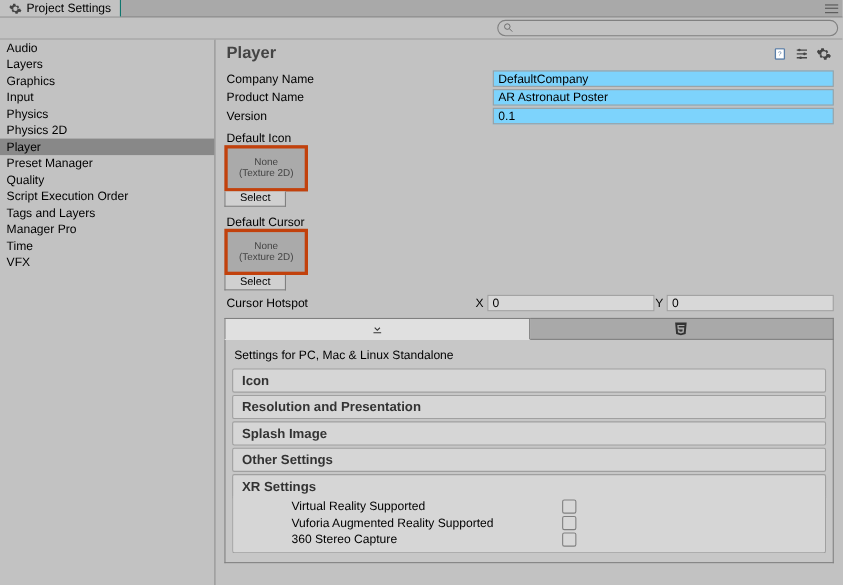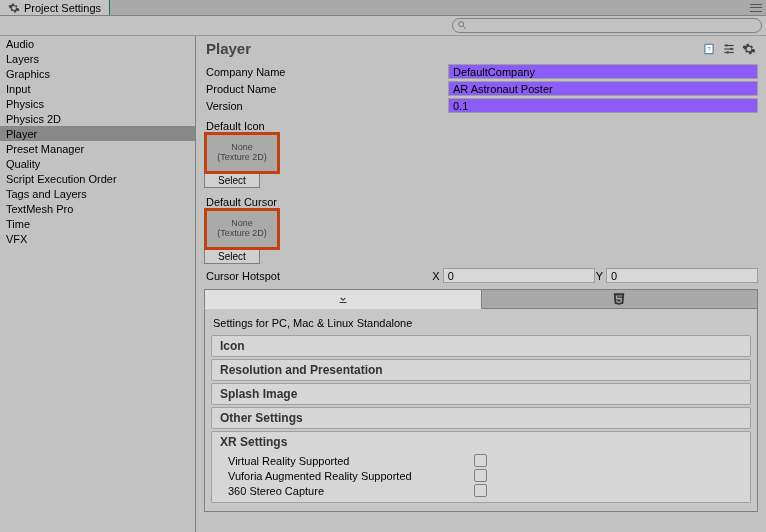--- a/index.html
+++ b/index.html
@@ -29,21 +29,21 @@
   
   .content-header { display: flex; align-items: center; padding: 4px 10px 6px 10px; }
   .content-title { font-size: 15px; font-weight: bold; color: #444; }
   .header-icons { margin-left: auto; display: flex; gap: 6px; align-items: center; }
   .hicon { width: 14px; height: 14px; display: flex; align-items: center; justify-content: center; cursor: pointer; }
   
   .form-area { padding: 0 8px 0 8px; }
   .form-row { display: flex; align-items: center; padding: 1px 0; min-height: 17px; }
   .form-label { width: 244px; padding-left: 2px; }
   .form-field { flex: 1; }
-  .text-input { width: 100%; height: 15px; border: 1px solid #9e9e9e; background: #8b5cf6; padding: 0 4px; font-size: 11px; }
+  .text-input { width: 100%; height: 15px; border: 1px solid #9e9e9e; background: #7dd3fc; padding: 0 4px; font-size: 11px; }
   
   .thumb-row { display: flex; align-items: flex-start; padding: 4px 0 2px 0; flex-direction: column; }
   .thumb-label { width: 244px; padding-left: 2px; padding-top: 2px; }
   .thumb-spacer { flex: 1; }
   .thumb-box { width: 56px; display: flex; flex-direction: column; }
   .thumb-preview { width: 76px; height: 42px; background: #aaa; border: 3px solid #c2410c; display: flex; align-items: center; justify-content: center; text-align: center; font-size: 9px; line-height: 1.1; color: #444; }
   .thumb-select { width: 56px; height: 14px; background: #d0d0d0; border: 1px solid #808080; border-top: none; font-size: 10px; text-align: center; cursor: pointer; display: flex; align-items: center; justify-content: center; }
   
   .hotspot-row { display: flex; align-items: center; padding: 2px 0 6px 0; }
   .hotspot-label { width: 244px; padding-left: 2px; }
@@ -54,21 +54,21 @@
   .ptab { flex: 1; border: 1px solid #808080; background: #a9a9a9; display: flex; align-items: center; justify-content: center; cursor: pointer; }
   .ptab.active { background: #e0e0e0; border-bottom: 1px solid #e0e0e0; }
   .ptab:not(:first-child) { border-left: none; }
   
   .platform-panel { border: 1px solid #808080; border-top: none; margin: 0 0 0 0; background: #c7c7c7; padding: 6px 6px 8px 6px; }
   .panel-title { font-size: 11px; padding: 2px 2px 4px 2px; }
   
   .section-hdr { background: #d6d6d6; border: 1px solid #a0a0a0; border-radius: 2px; padding: 3px 8px; margin: 2px 0; font-weight: bold; cursor: pointer; font-size: 12px; color: #333; }
   
   .xr-body { background: #d6d6d6; border: 1px solid #a0a0a0; border-top: none; border-radius: 0 0 2px 2px; margin-top: -2px; padding: 2px 0 4px 0; }
-  .xr-row { display: flex; align-items: center; padding: 1px 0; }
+  .xr-row { display: flex; align-items: center; padding: 1px 0; margin-left: 37px; }
   .xr-label { width: 262px; padding-left: 16px; }
   .checkbox { width: 13px; height: 13px; border: 1px solid #808080; background: #d8d8d8; border-radius: 2px; cursor: pointer; }
   
   svg { display: block; }
 </style>
 </head>
 <body>
 
 <div class="window">
   <div class="titlebar">
@@ -130,21 +130,21 @@
       <div class="sidebar-item">
           <span>Quality</span>
         </div>
       <div class="sidebar-item">
           <span>Script Execution Order</span>
         </div>
       <div class="sidebar-item">
           <span>Tags and Layers</span>
         </div>
       <div class="sidebar-item">
-          <span>TextMesh Pro</span>
+          <span>Manager Pro</span>
         </div>
       <div class="sidebar-item">
           <span>Time</span>
         </div>
       <div class="sidebar-item">
           <span>VFX</span>
         </div>
     </div>
 
     <div class="content">

